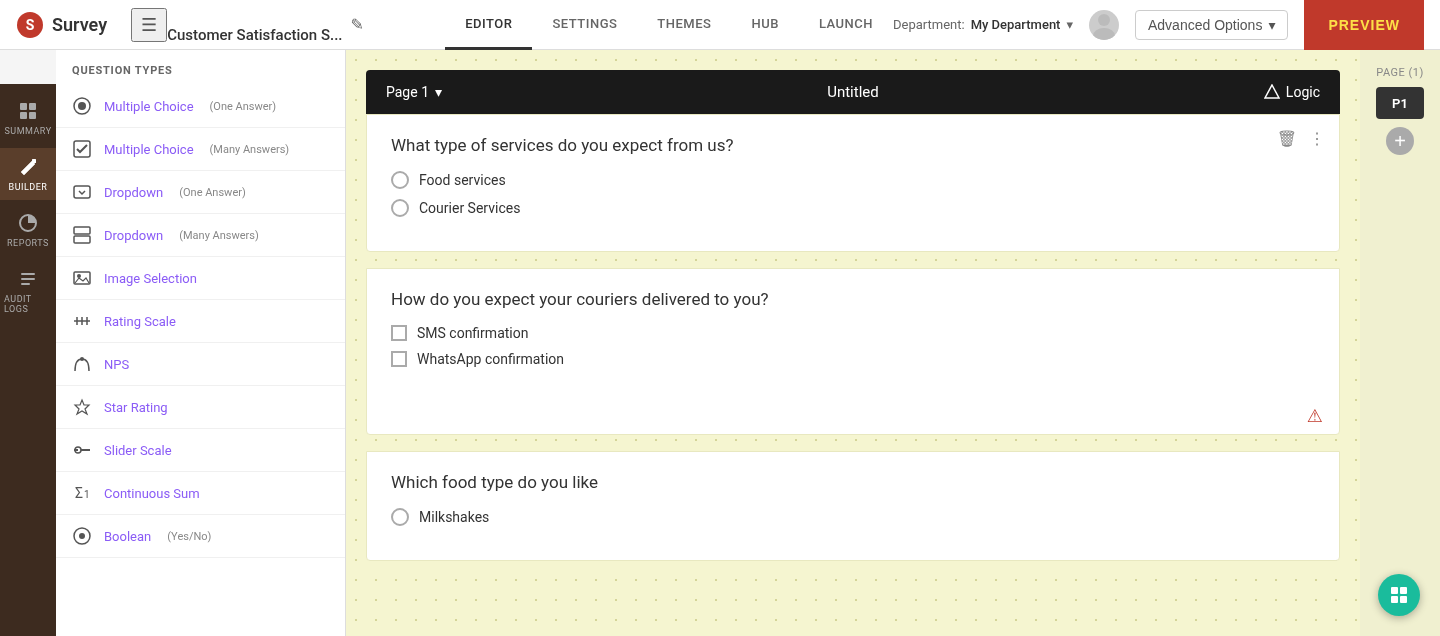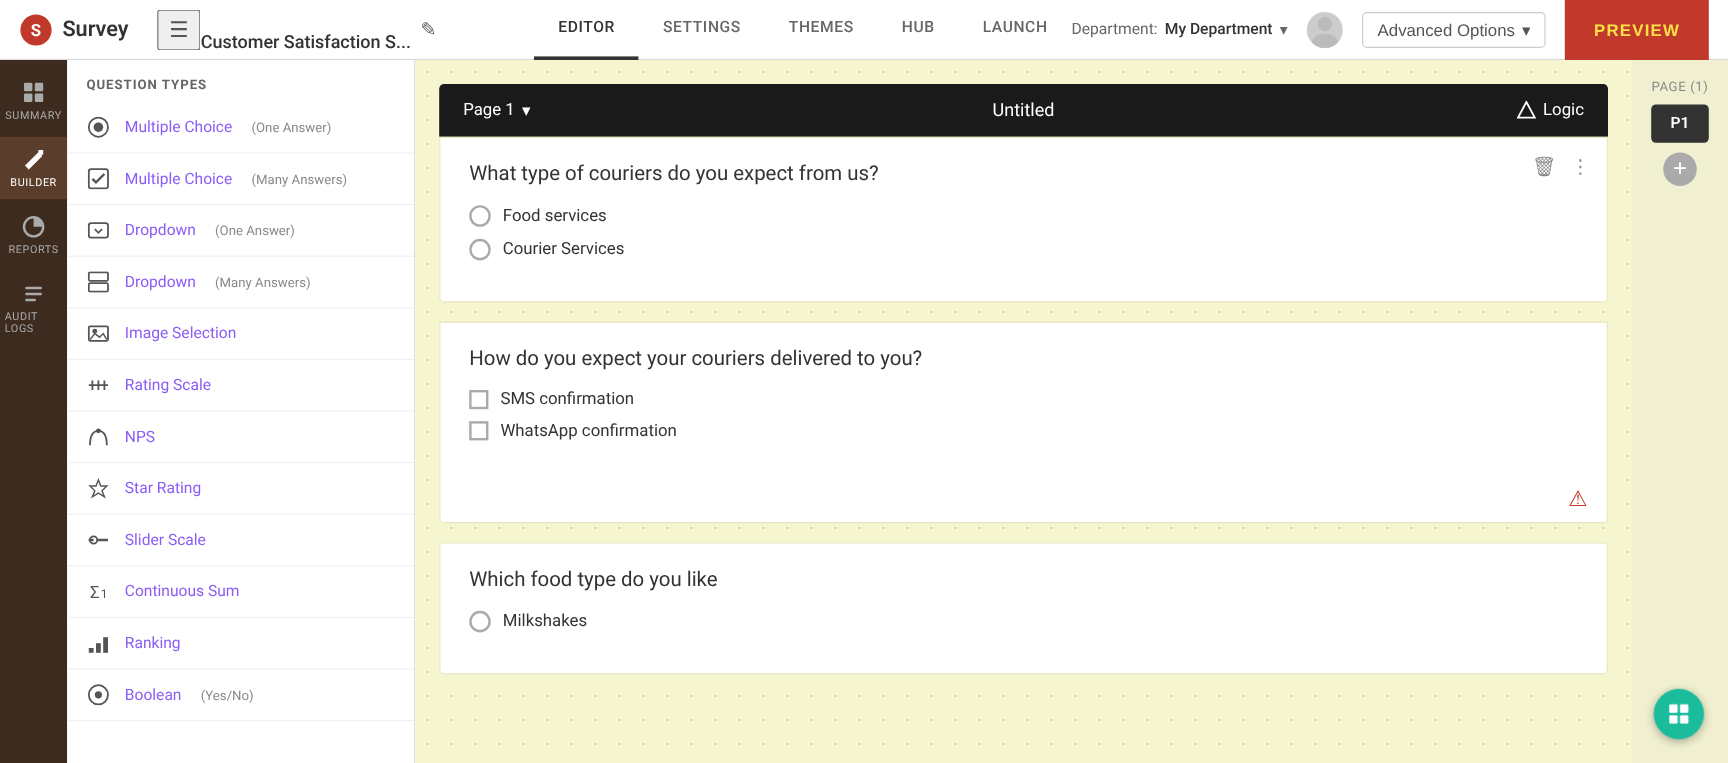--- a/index.html
+++ b/index.html
@@ -24,21 +24,21 @@
     .preview-btn { background: #c0392b; color: #fde047; border: none; padding: 0 24px; height: 50px; font-size: 14px; font-weight: 600; cursor: pointer; text-transform: uppercase; letter-spacing: 1px; }
     .dept-info { display: flex; align-items: center; gap: 6px; font-size: 13px; color: #666; }
     .user-avatar { width: 30px; height: 30px; border-radius: 50%; background: #ccc; display: flex; align-items: center; justify-content: center; overflow: hidden; }
     .hamburger-btn { padding: 4px 8px; cursor: pointer; color: #555; font-size: 18px; }
 
     
     .main-layout { display: flex; flex: 1; overflow: hidden; }
 
     
     .icon-sidebar {
-      width: 56px; background: #3d2b1f; display: flex; flex-direction: column; align-items: center; padding-top: 8px; gap: 4px; flex-shrink: 0;
+      width: 56px; background: #3d2b1f; display: flex; flex-direction: column; align-items: center; padding-top: 8px; gap: 4px; flex-shrink: 0; margin-top: 34px;
     }
     .icon-sidebar-item { display: flex; flex-direction: column; align-items: center; padding: 8px 4px; cursor: pointer; color: #aaa; gap: 4px; width: 100%; }
     .icon-sidebar-item.active { background: #5a3e2b; color: #fff; }
     .icon-sidebar-item .icon-label { font-size: 9px; text-transform: uppercase; letter-spacing: 0.5px; }
     .icon-box { width: 22px; height: 22px; display: flex; align-items: center; justify-content: center; }
 
     
     .question-types-panel {
       width: 290px; background: #fff; border-right: 1px solid #ddd; overflow-y: auto; flex-shrink: 0;
     }
@@ -286,30 +286,20 @@
     <div class="qt-item">
       <div class="qt-icon">
         <svg width="18" height="18" viewBox="0 0 18 18">
             <text x="2" y="14" font-size="14" fill="#555">Σ</text>
             <text x="11" y="14" font-size="10" fill="#555">1</text>
           </svg>
       </div>
       <span class="qt-label">Continuous Sum</span>
     </div>
 
-    <div class="qt-item">
-      <div class="qt-icon">
-        <svg width="18" height="18" viewBox="0 0 18 18">
-            <rect x="1" y="13" width="4" height="4" fill="#555"></rect>
-            <rect x="7" y="9" width="4" height="8" fill="#555"></rect>
-            <rect x="13" y="4" width="4" height="13" fill="#555"></rect>
-          </svg>
-      </div>
-      <span class="qt-label">Ranking</span>
-    </div>
 
     <div class="qt-item">
       <div class="qt-icon">
         <svg width="18" height="18" viewBox="0 0 18 18">
             <circle cx="9" cy="9" r="8" fill="none" stroke="#555" stroke-width="1.5"></circle>
             <circle cx="9" cy="9" r="3" fill="#555"></circle>
           </svg>
       </div>
       <span class="qt-label">Boolean</span>
       <span class="qt-sublabel">(Yes/No)</span>
@@ -331,21 +321,21 @@
         <span>Logic</span>
       </div>
     </div>
 
     <div class="question-card question-card-first">
       <div class="question-card-inner">
         <div class="question-card-actions">
           <button class="q-action-btn">🗑</button>
           <button class="q-action-btn">⋮</button>
         </div>
-        <div class="question-text">What type of couriers do you expect from us?</div>
+        <div class="question-text">What type of services do you expect from us?</div>
         <div class="option-row">
           <div class="radio-circle"></div>
           <span class="option-text">Food services</span>
         </div>
         <div class="option-row">
           <div class="radio-circle"></div>
           <span class="option-text">Courier Services</span>
         </div>
       </div>
     </div>

